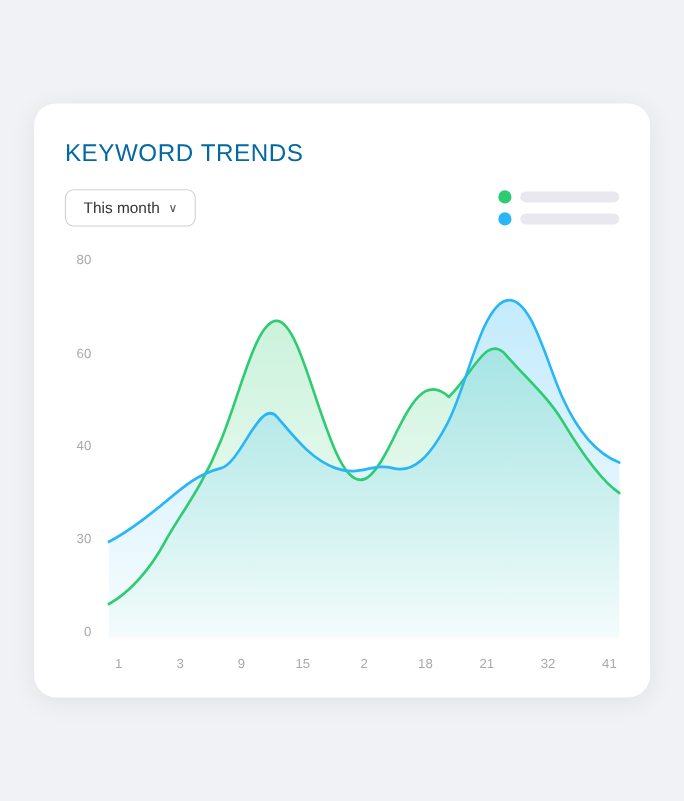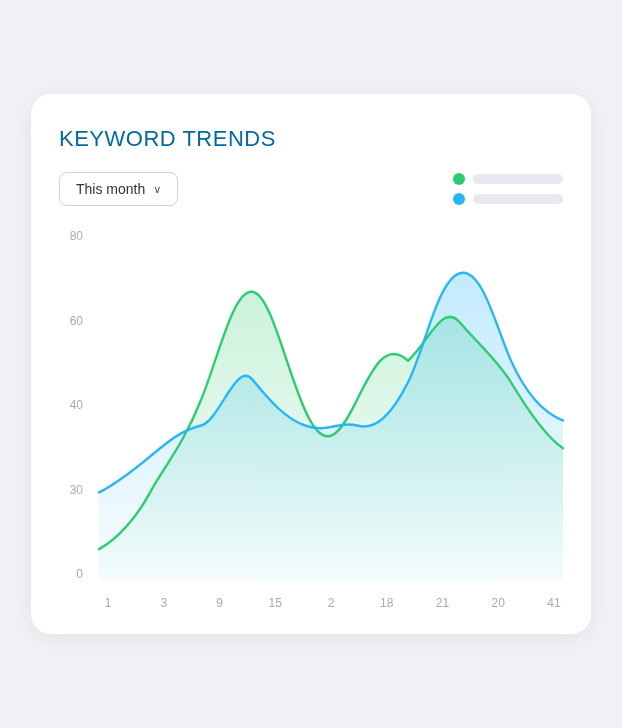--- a/index.html
+++ b/index.html
@@ -225,17 +225,17 @@
     </div>
 
     <div class="x-axis">
       <span class="x-label">1</span>
       <span class="x-label">3</span>
       <span class="x-label">9</span>
       <span class="x-label">15</span>
       <span class="x-label">2</span>
       <span class="x-label">18</span>
       <span class="x-label">21</span>
-      <span class="x-label">20</span>
+      <span class="x-label">32</span>
       <span class="x-label">41</span>
     </div>
   </div>
 </div>
 
 </body></html>

